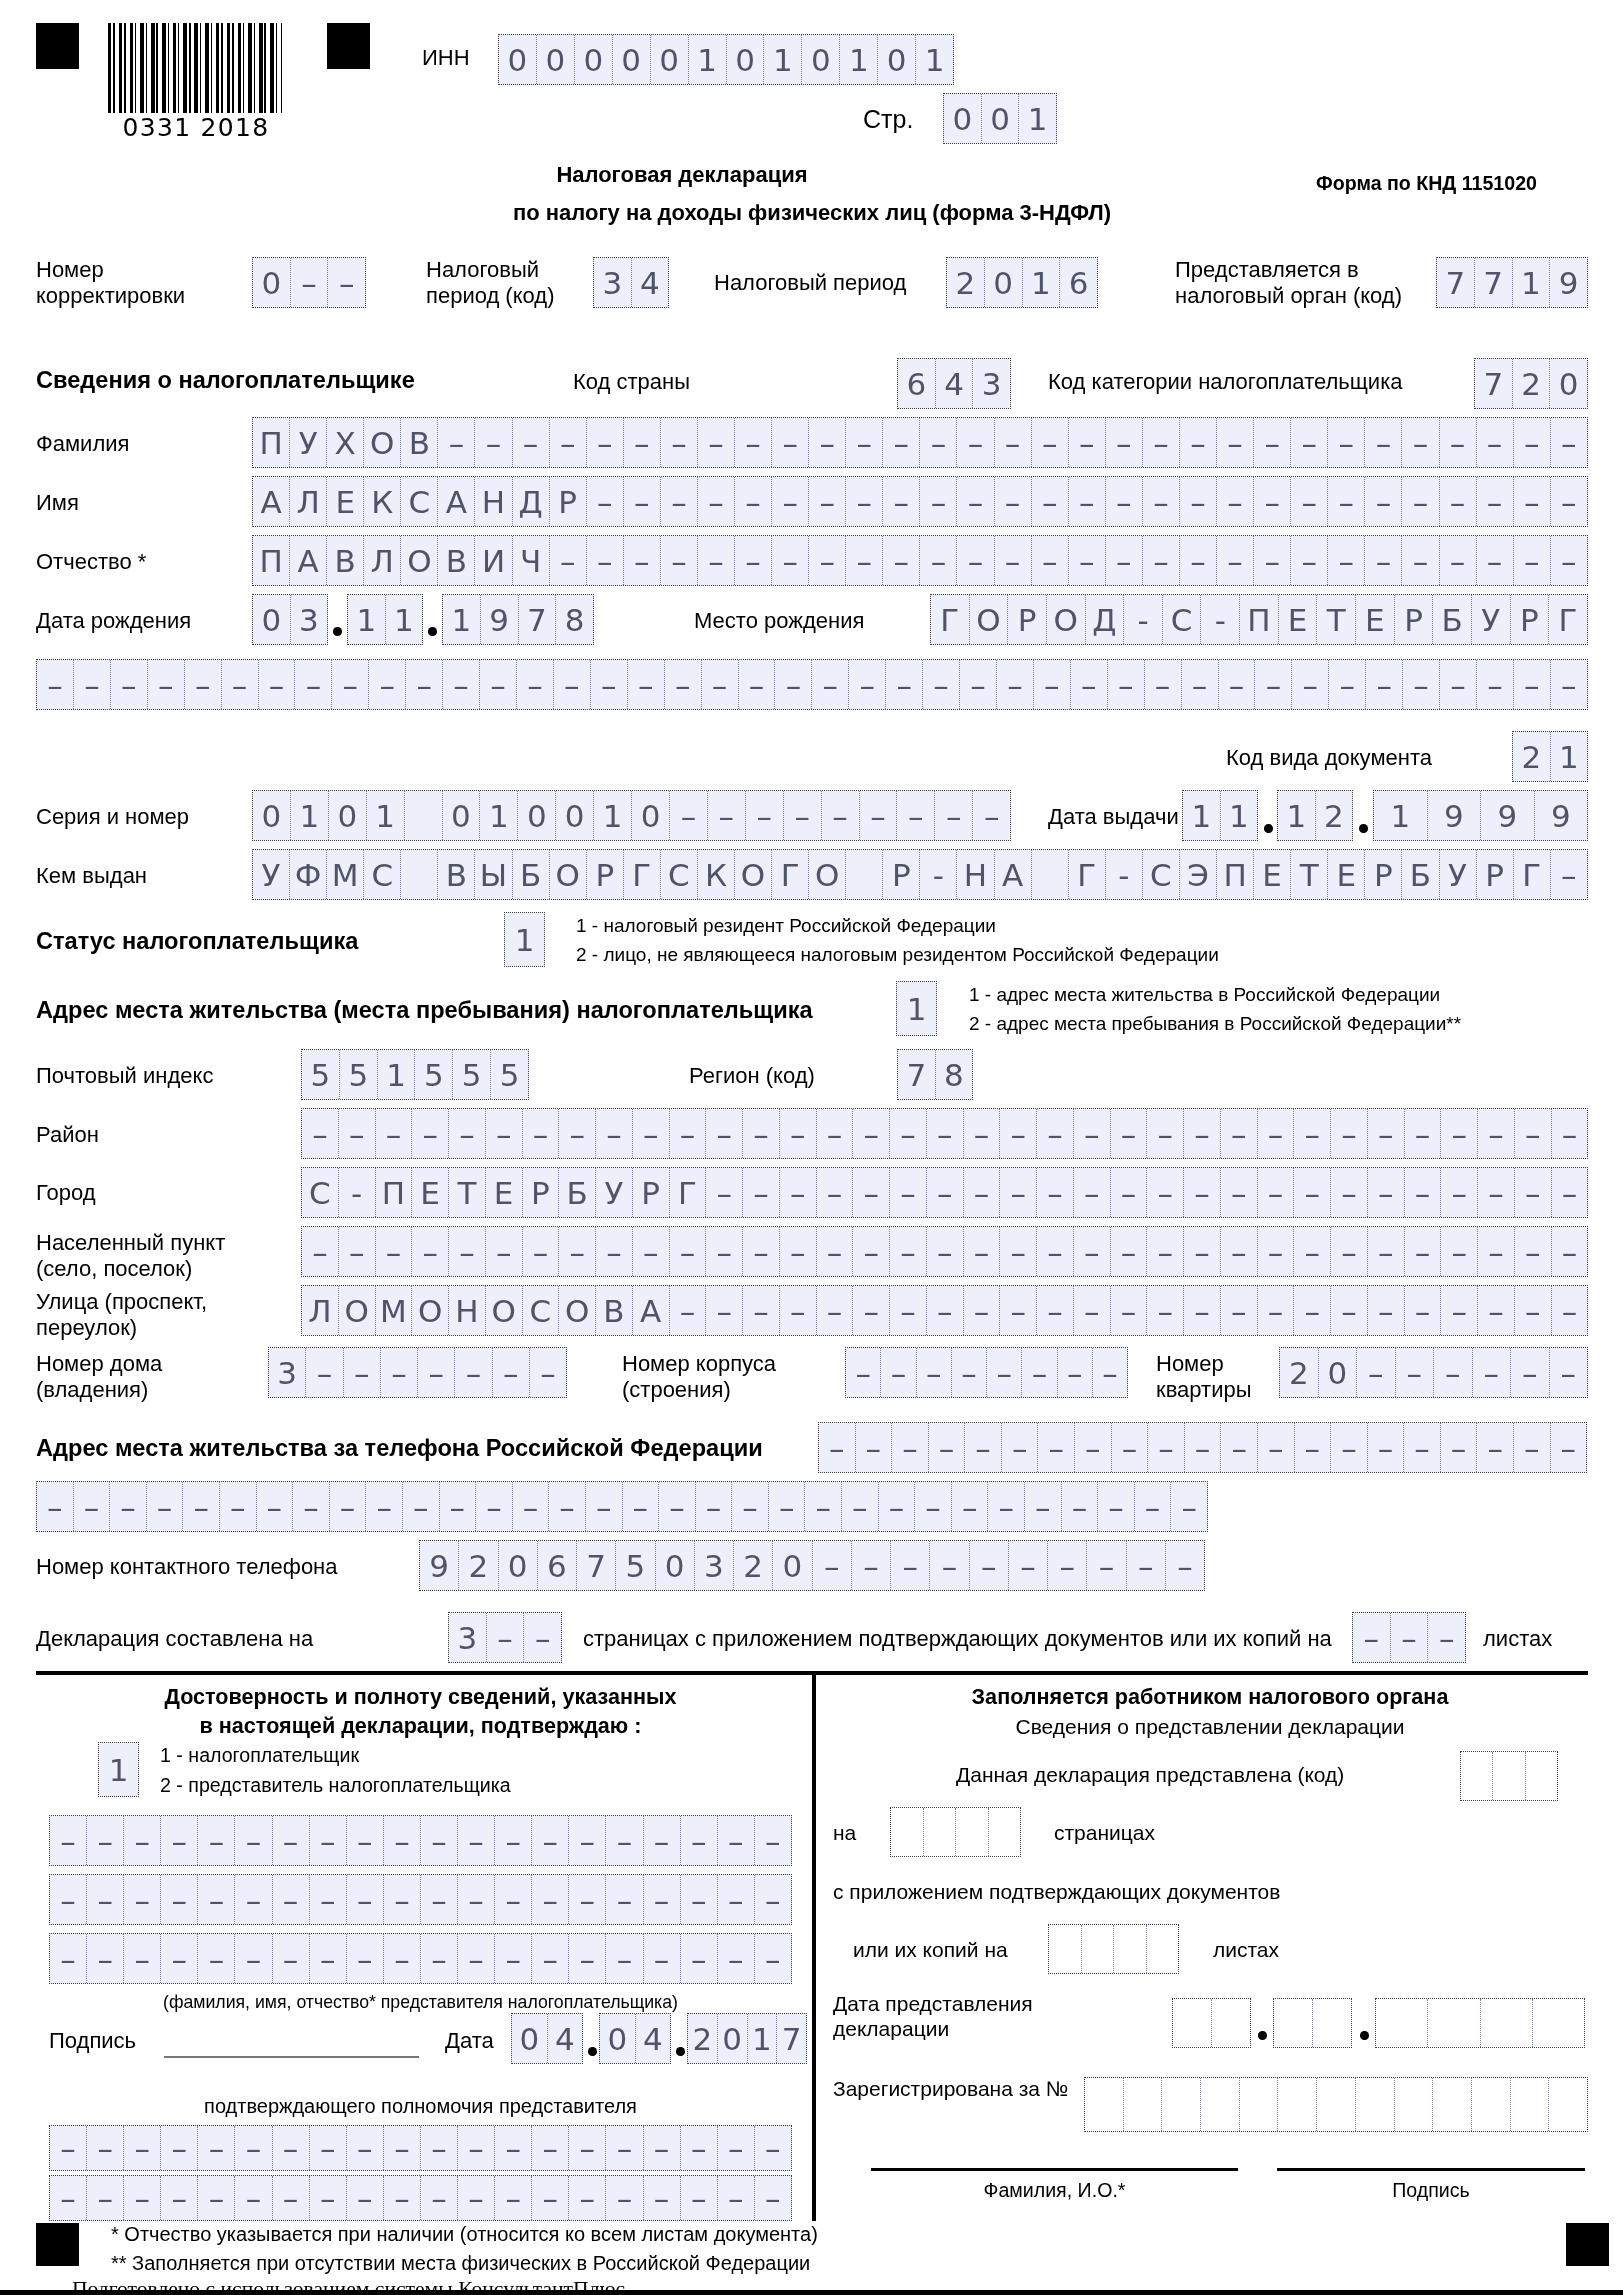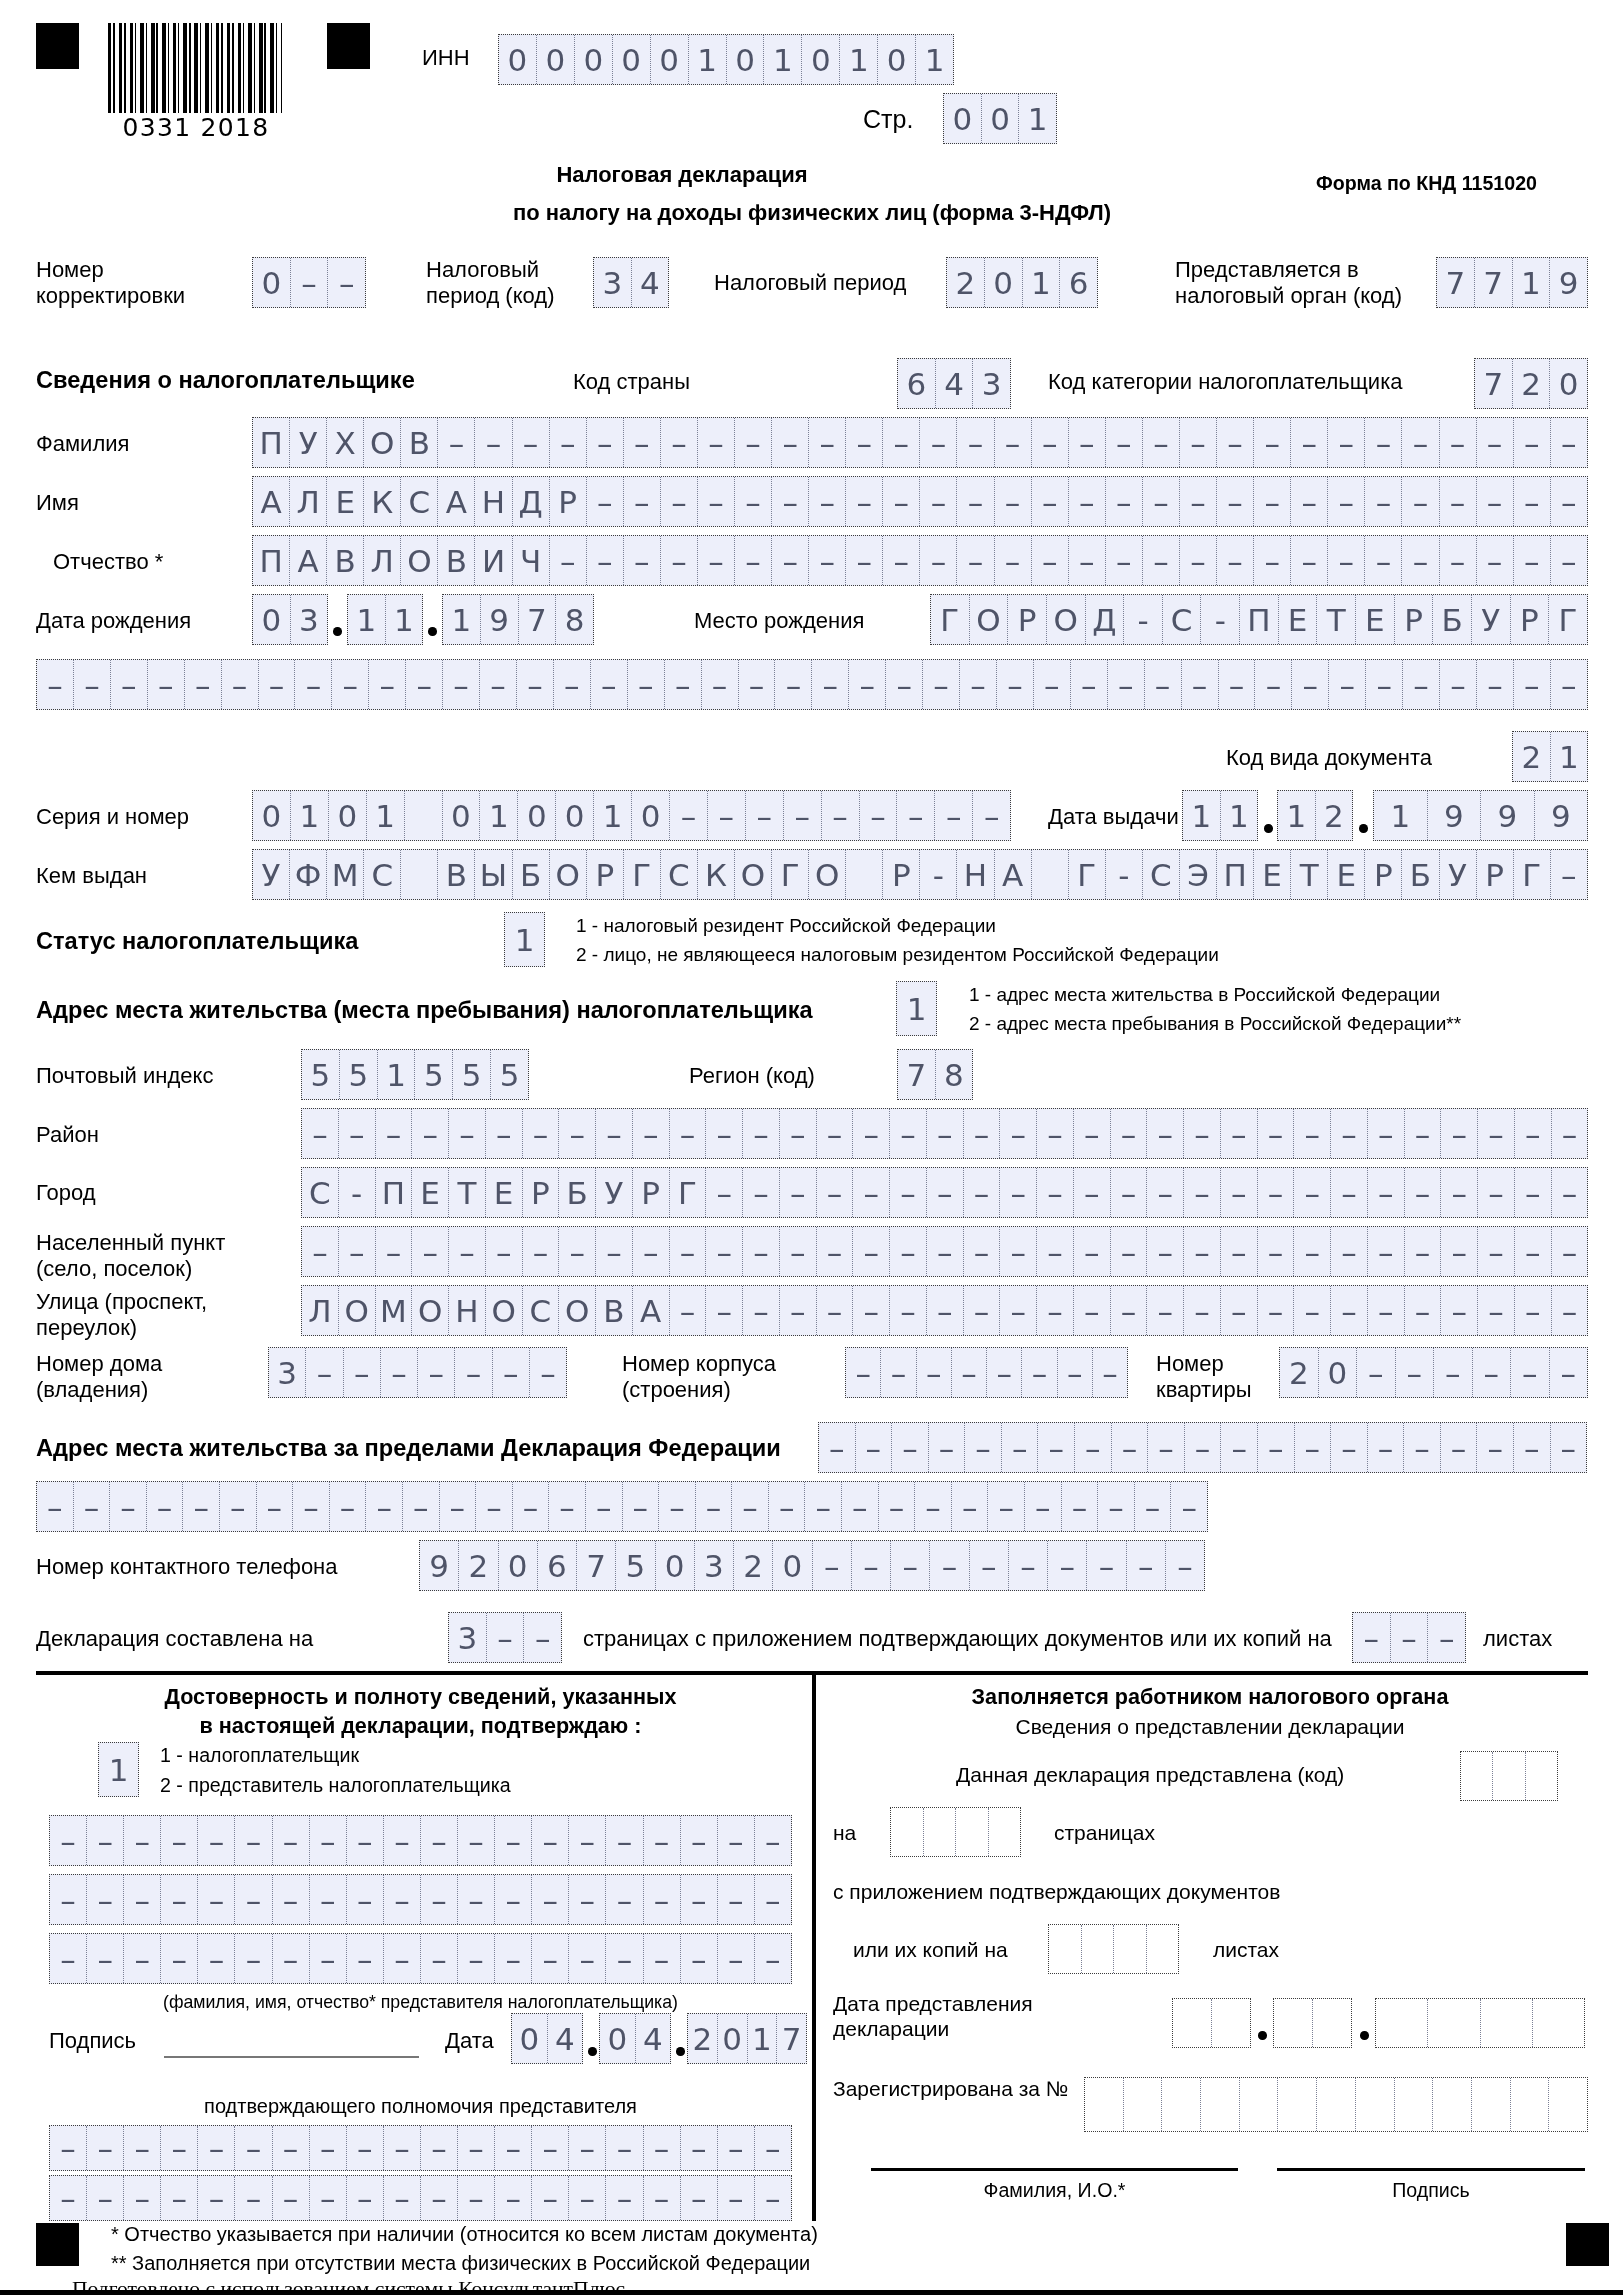--- a/index.html
+++ b/index.html
@@ -173,21 +173,21 @@
       <span class="cell">–</span>
       <span class="cell">–</span>
       <span class="cell">–</span>
       <span class="cell">–</span>
       <span class="cell">–</span>
       <span class="cell">–</span>
       <span class="cell">–</span>
       <span class="cell">–</span>
       <span class="cell">–</span>
     </div>
-  <div class="lbl" style="left:53px;top:549px;">Отчество *</div>
+  <div class="lbl" style="left:36px;top:549px;">Отчество *</div>
   <div class="field" style="left:252px;top:535px;width:1336px;height:51px;">
       <span class="cell">П</span>
       <span class="cell">А</span>
       <span class="cell">В</span>
       <span class="cell">Л</span>
       <span class="cell">О</span>
       <span class="cell">В</span>
       <span class="cell">И</span>
       <span class="cell">Ч</span>
       <span class="cell">–</span>
@@ -602,21 +602,21 @@
       <span class="cell">2</span>
       <span class="cell">0</span>
       <span class="cell">–</span>
       <span class="cell">–</span>
       <span class="cell">–</span>
       <span class="cell">–</span>
       <span class="cell">–</span>
       <span class="cell">–</span>
     </div>
 
-  <div class="lbl f36 b" style="left:36px;top:1435px;">Адрес места жительства за пределами Декларация Федерации</div>
+  <div class="lbl f36 b" style="left:36px;top:1435px;">Адрес места жительства за телефона Российской Федерации</div>
   <div class="field" style="left:818px;top:1422px;width:769px;height:51px;">
       <span class="cell">–</span>
       <span class="cell">–</span>
       <span class="cell">–</span>
       <span class="cell">–</span>
       <span class="cell">–</span>
       <span class="cell">–</span>
       <span class="cell">–</span>
       <span class="cell">–</span>
       <span class="cell">–</span>

